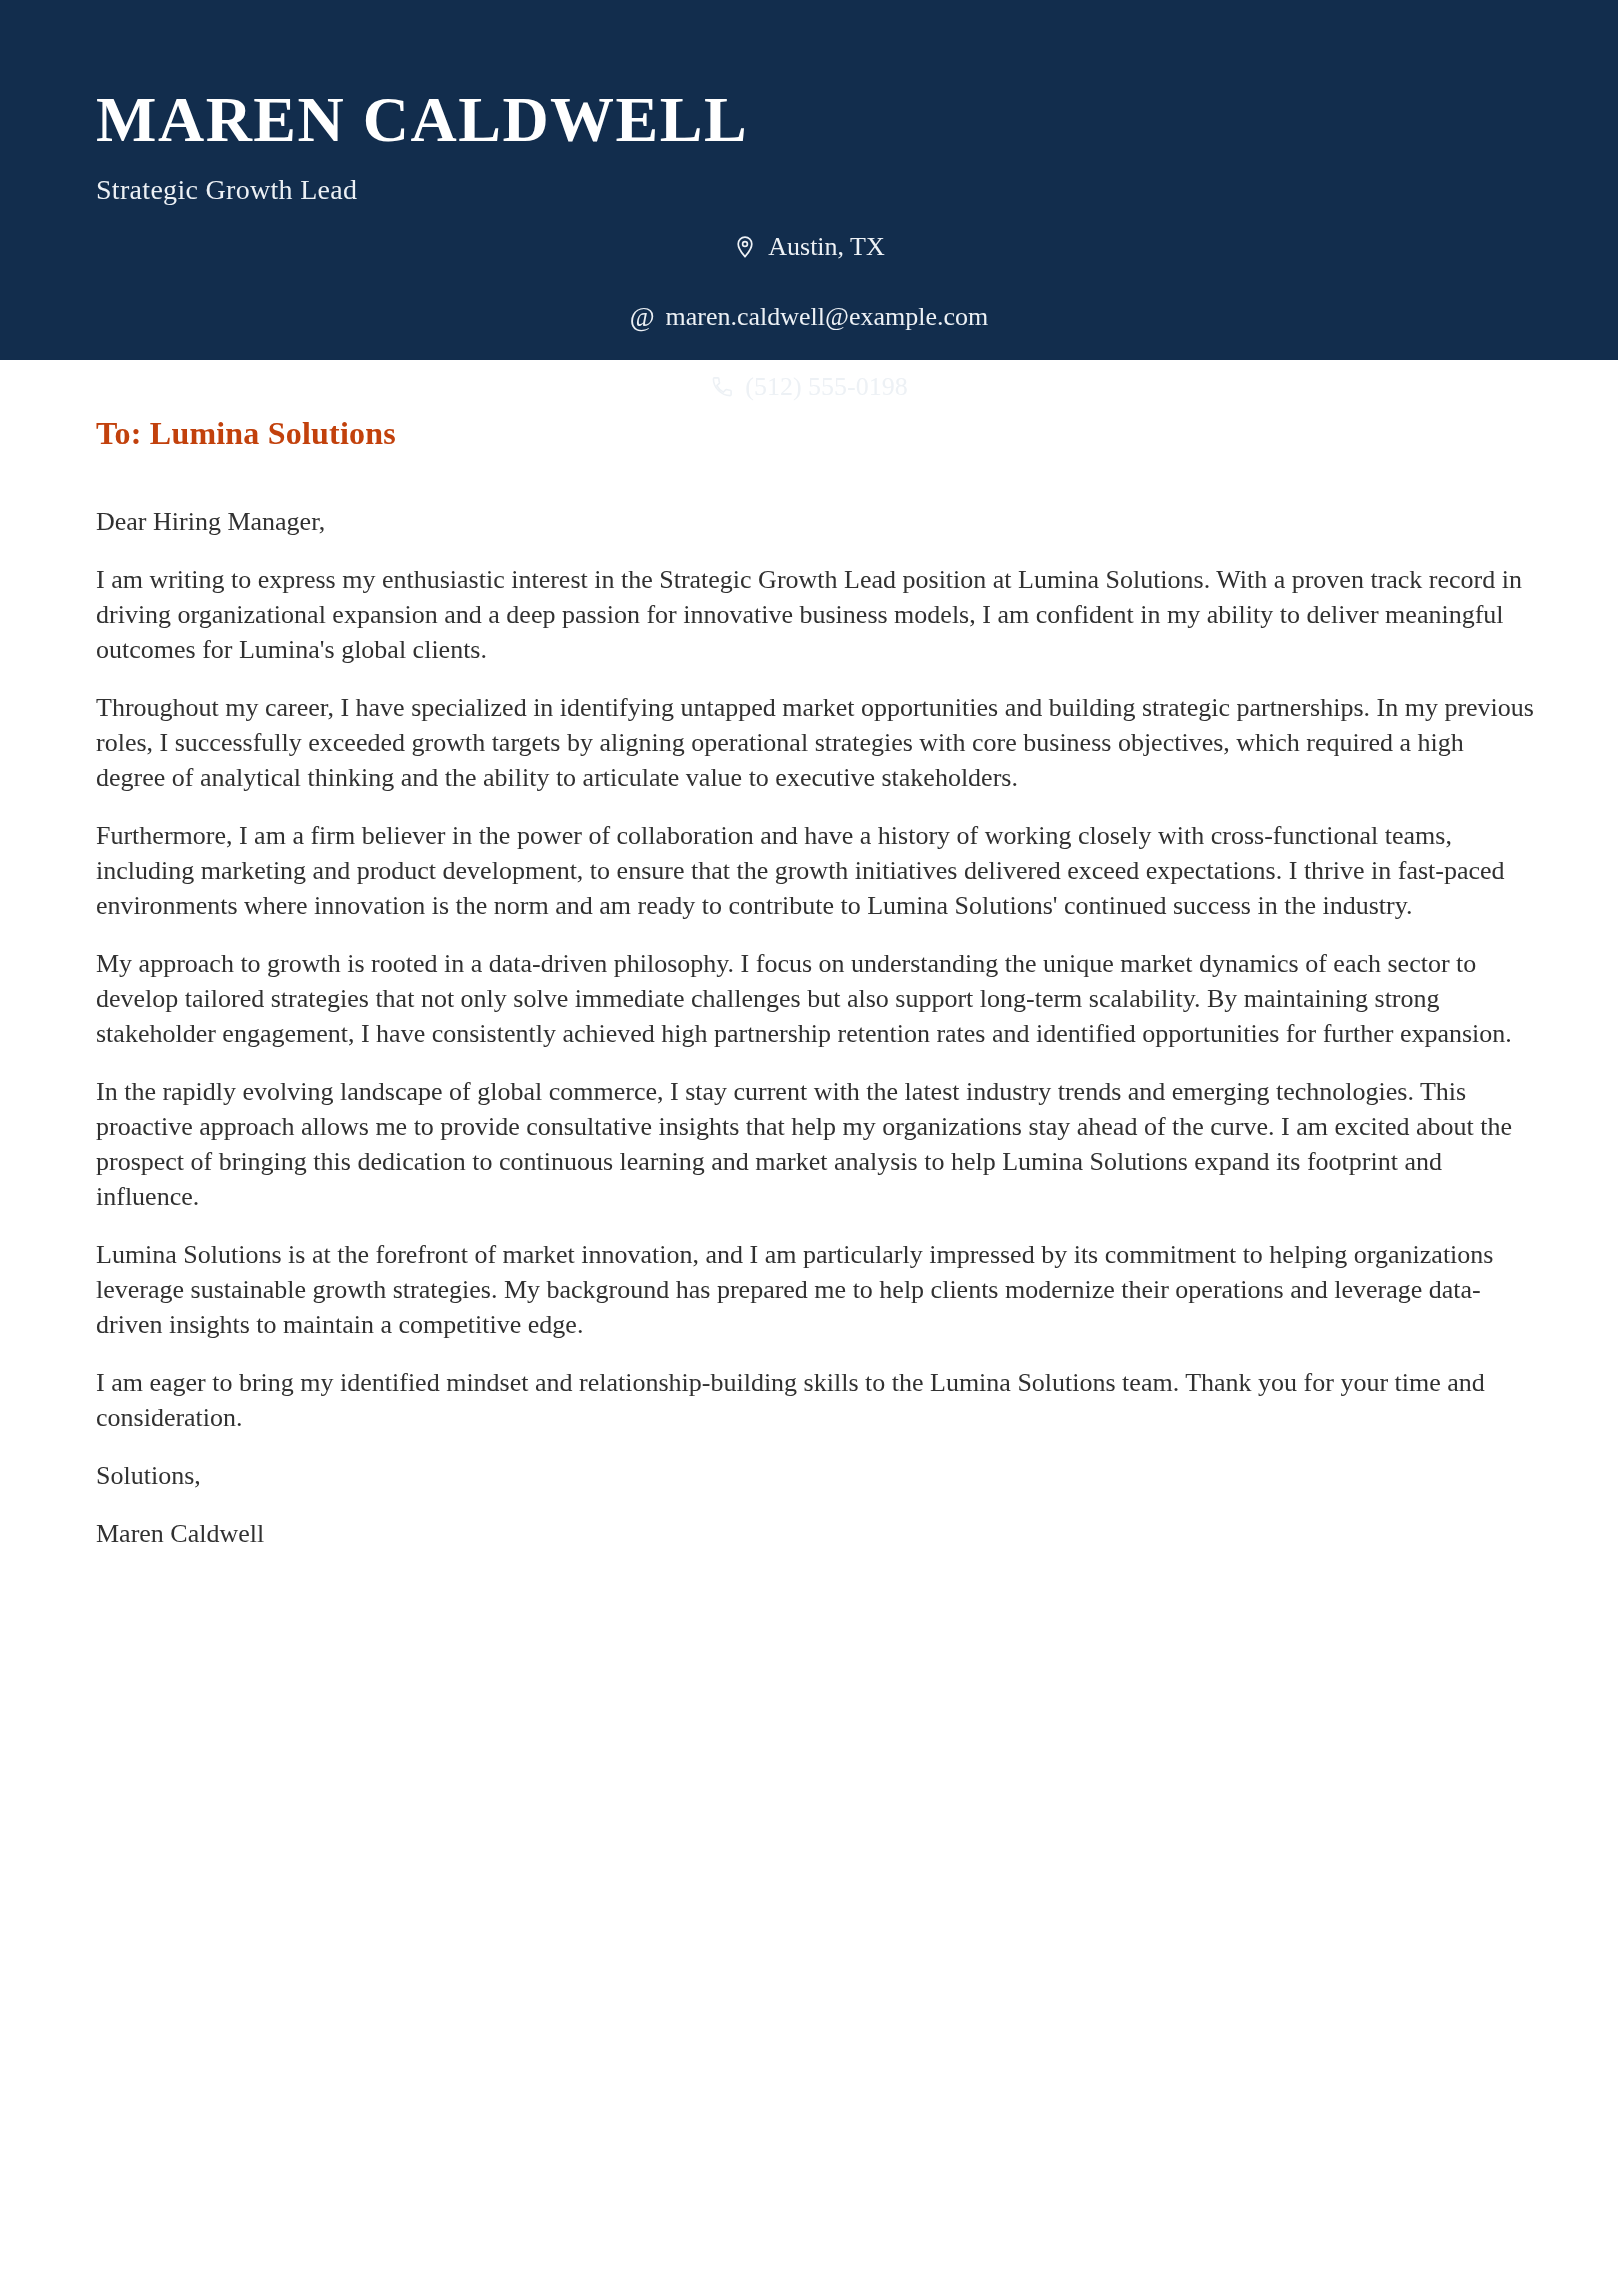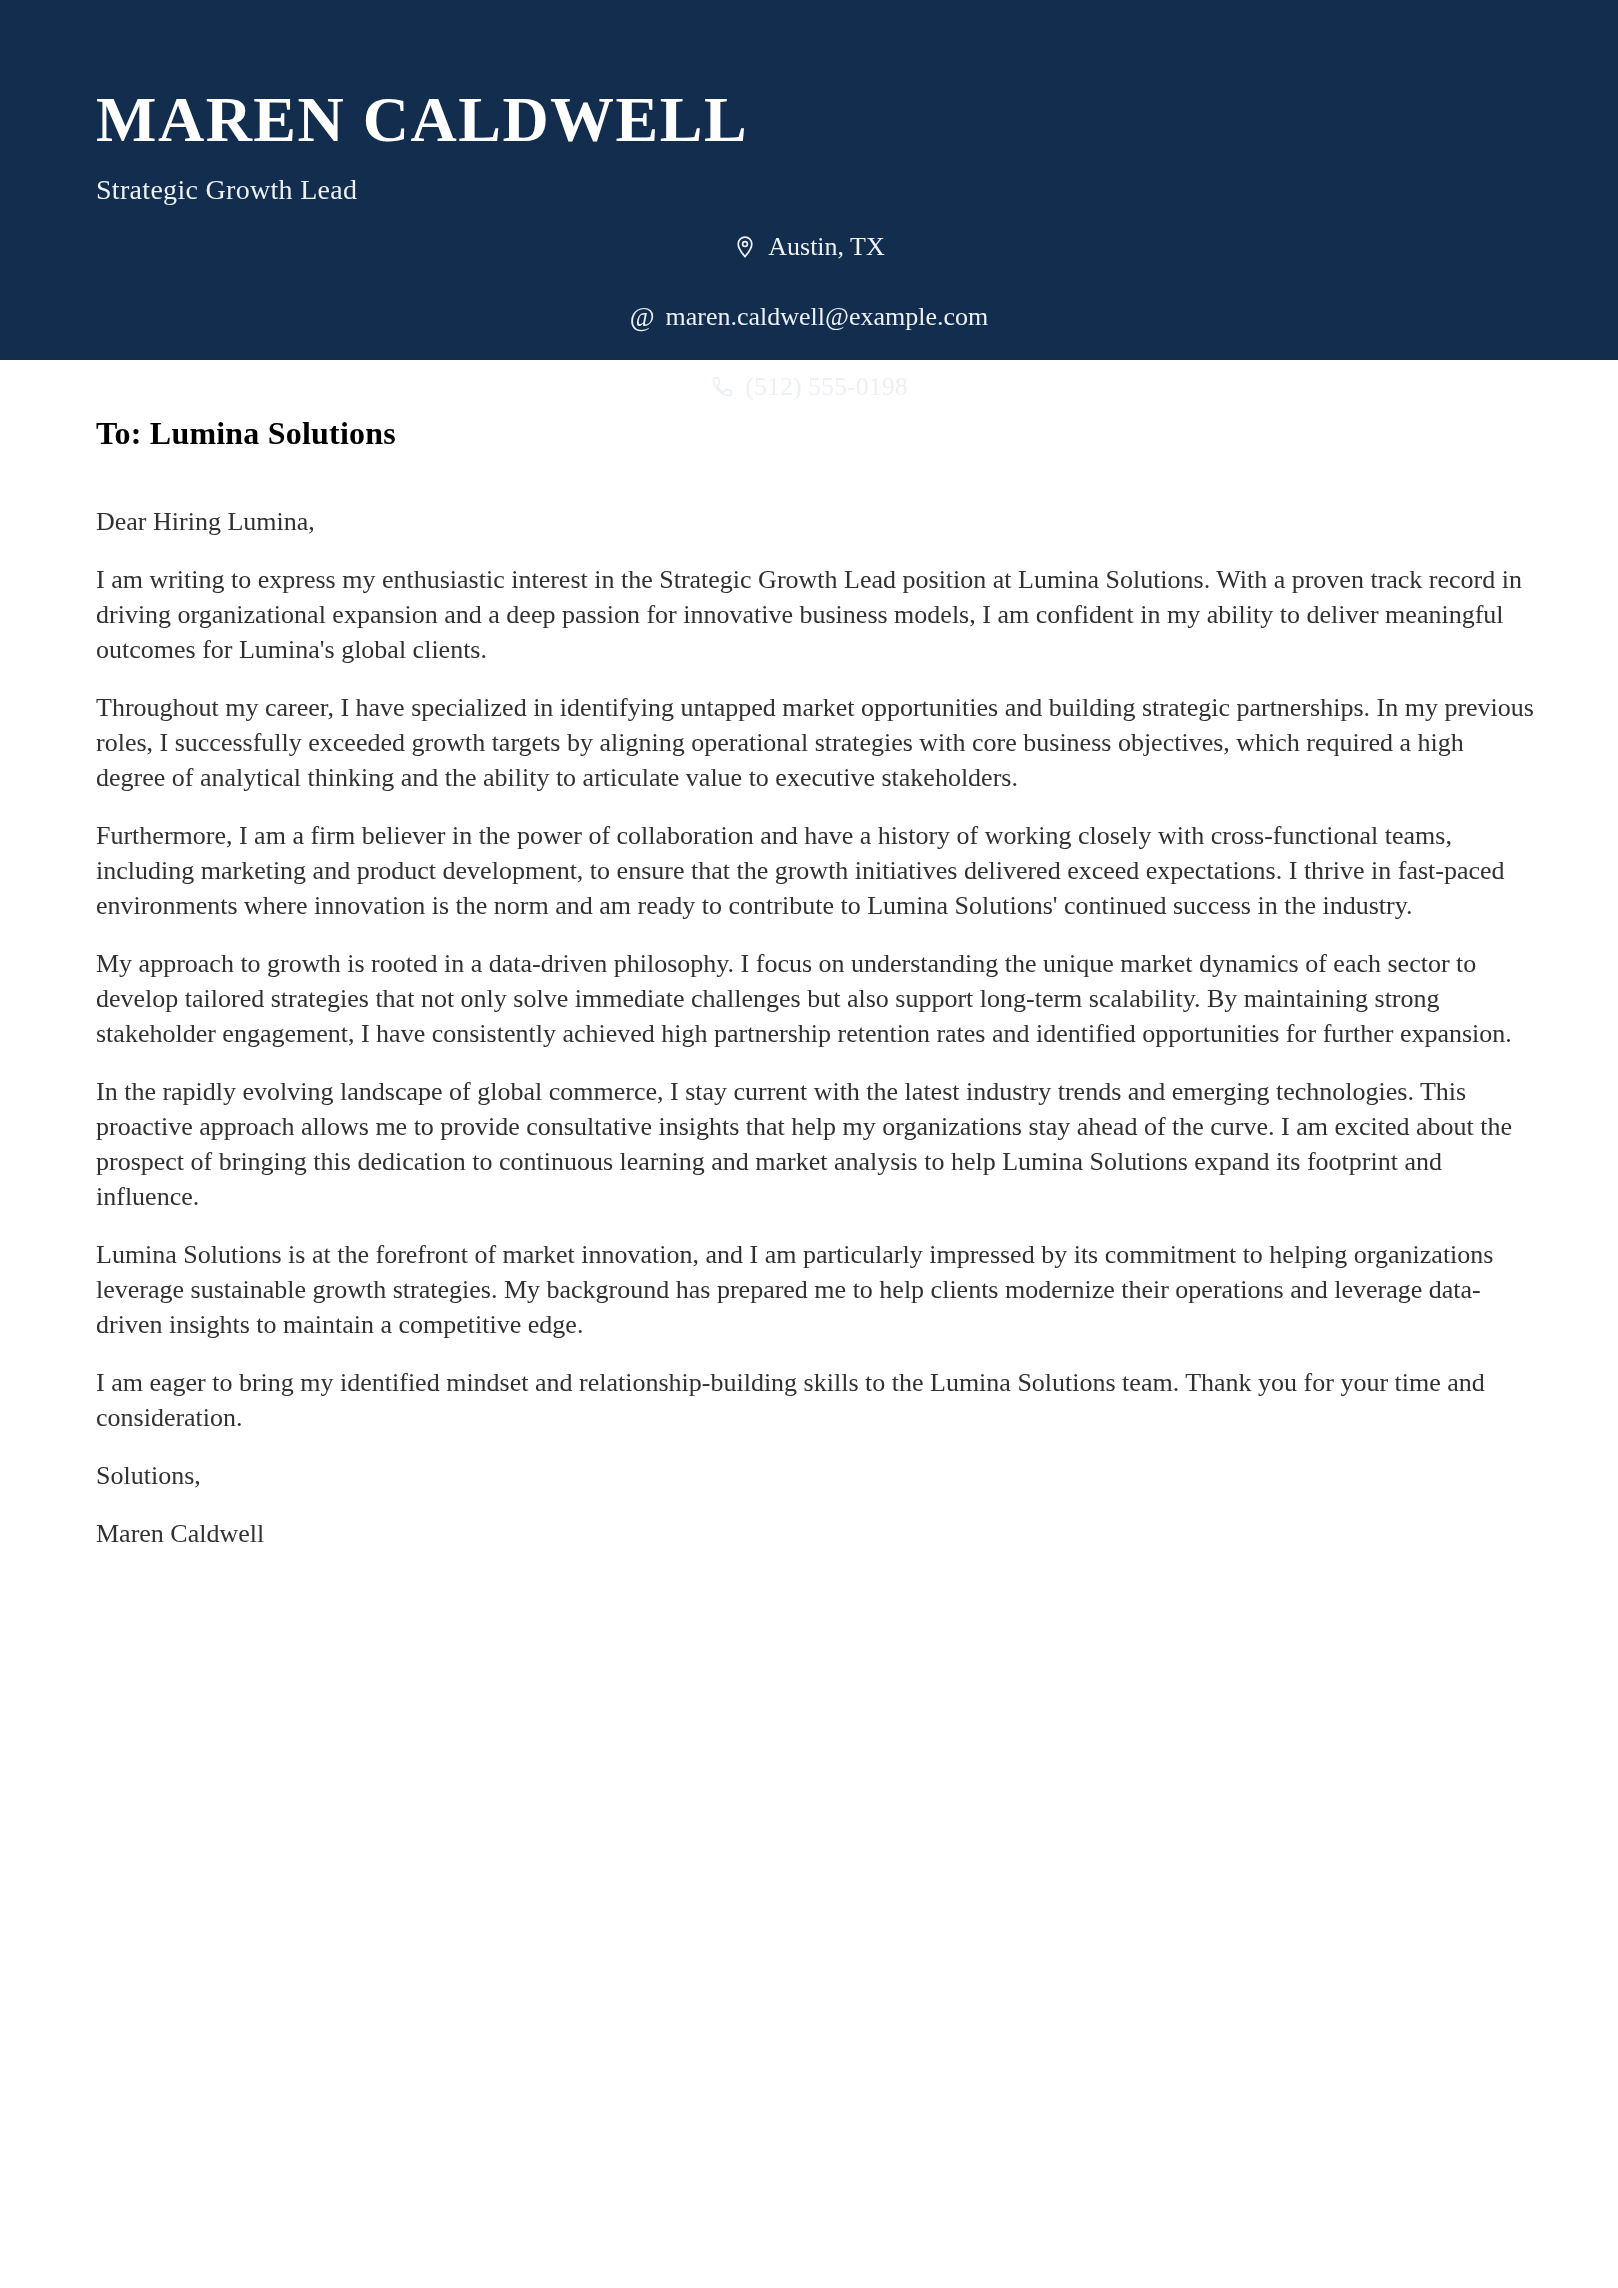--- a/index.html
+++ b/index.html
@@ -59,21 +59,21 @@
     color: #EDF1F5;
   }
   
   .letter {
     padding: 55px 82px 0 96px;
     color: #313131;
   }
   .recipient {
     font-size: 32px;
     font-weight: 600;
-    color: #000000;
+    color: #c2410c;
     margin-bottom: 52px;
     letter-spacing: 0.2px;
   }
   .letter p {
     font-size: 26px;
     line-height: 35px;
     margin-bottom: 23px;
     color: #313131;
   }
 </style>
@@ -111,21 +111,21 @@
         </span>
         <span>(512) 555-0198</span>
       </div>
 
     </div>
   </header>
 
   <main class="letter">
     <h2 class="recipient">To: Lumina Solutions</h2>
 
-    <p>Dear Hiring Lumina,</p>
+    <p>Dear Hiring Manager,</p>
 
     <p>I am writing to express my enthusiastic interest in the Strategic Growth Lead position at Lumina Solutions. With a proven track record in driving organizational expansion and a deep passion for innovative business models, I am confident in my ability to deliver meaningful outcomes for Lumina's global clients.</p>
     <p>Throughout my career, I have specialized in identifying untapped market opportunities and building strategic partnerships. In my previous roles, I successfully exceeded growth targets by aligning operational strategies with core business objectives, which required a high degree of analytical thinking and the ability to articulate value to executive stakeholders.</p>
     <p>Furthermore, I am a firm believer in the power of collaboration and have a history of working closely with cross-functional teams, including marketing and product development, to ensure that the growth initiatives delivered exceed expectations. I thrive in fast-paced environments where innovation is the norm and am ready to contribute to Lumina Solutions' continued success in the industry.</p>
     <p>My approach to growth is rooted in a data-driven philosophy. I focus on understanding the unique market dynamics of each sector to develop tailored strategies that not only solve immediate challenges but also support long-term scalability. By maintaining strong stakeholder engagement, I have consistently achieved high partnership retention rates and identified opportunities for further expansion.</p>
     <p>In the rapidly evolving landscape of global commerce, I stay current with the latest industry trends and emerging technologies. This proactive approach allows me to provide consultative insights that help my organizations stay ahead of the curve. I am excited about the prospect of bringing this dedication to continuous learning and market analysis to help Lumina Solutions expand its footprint and influence.</p>
     <p>Lumina Solutions is at the forefront of market innovation, and I am particularly impressed by its commitment to helping organizations leverage sustainable growth strategies. My background has prepared me to help clients modernize their operations and leverage data-driven insights to maintain a competitive edge.</p>
     <p>I am eager to bring my identified mindset and relationship-building skills to the Lumina Solutions team. Thank you for your time and consideration.</p>
 
     <p>Solutions,</p>

